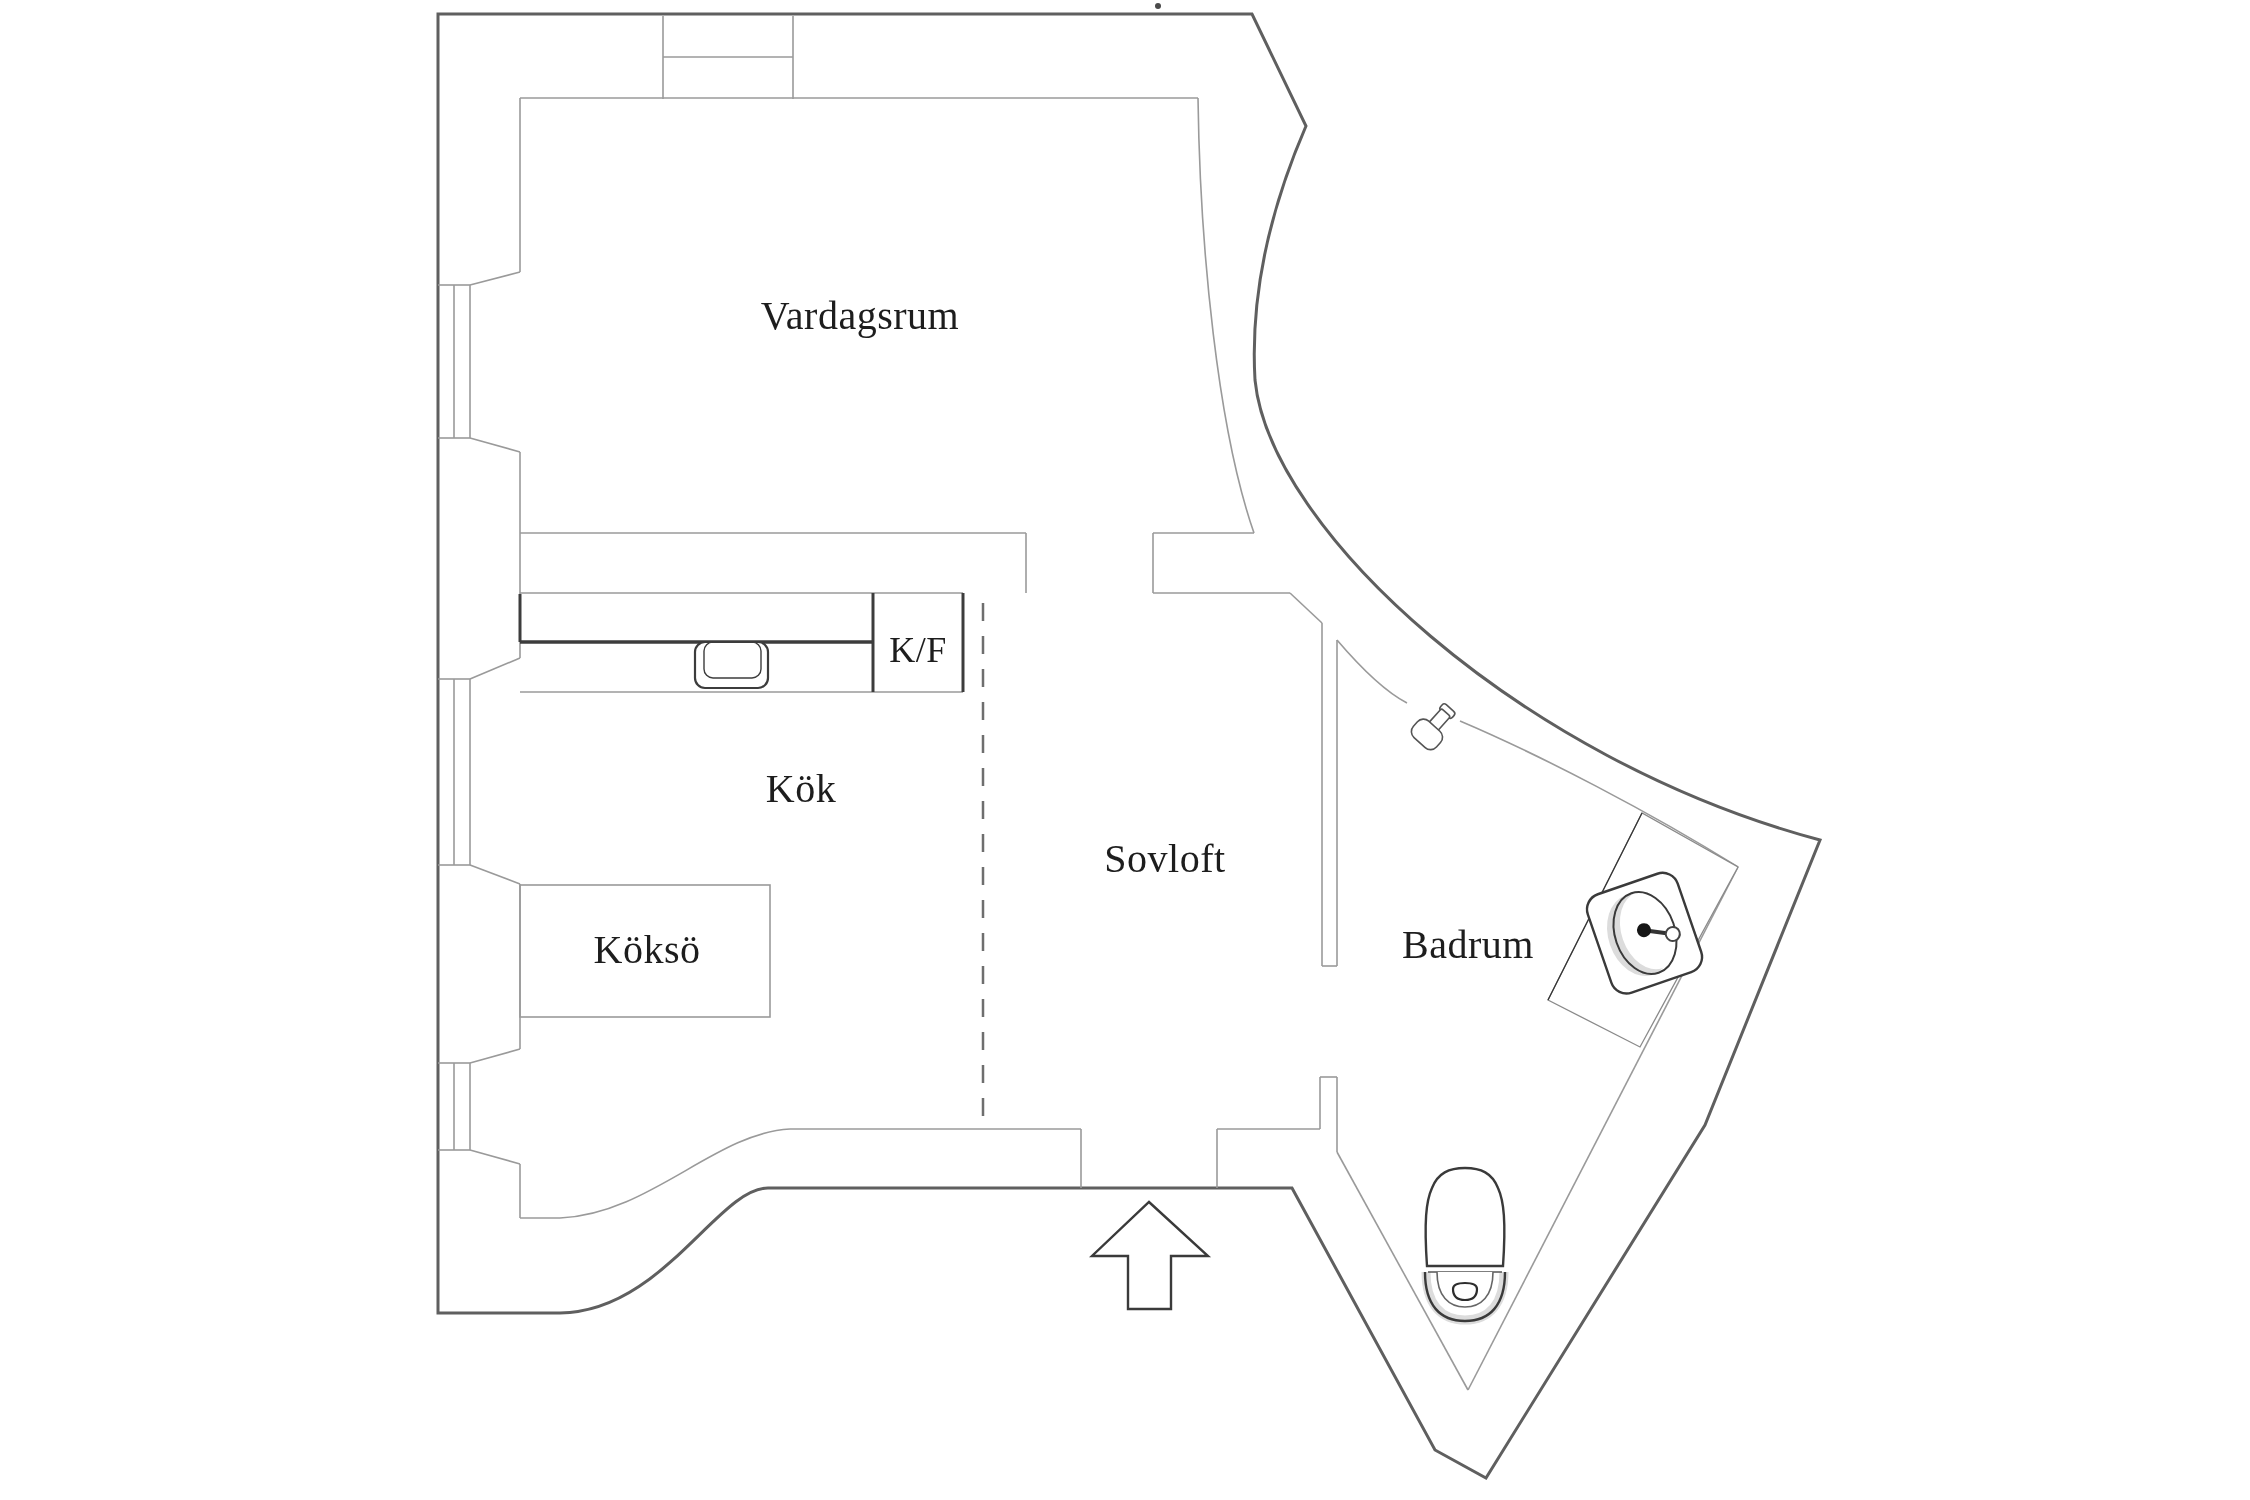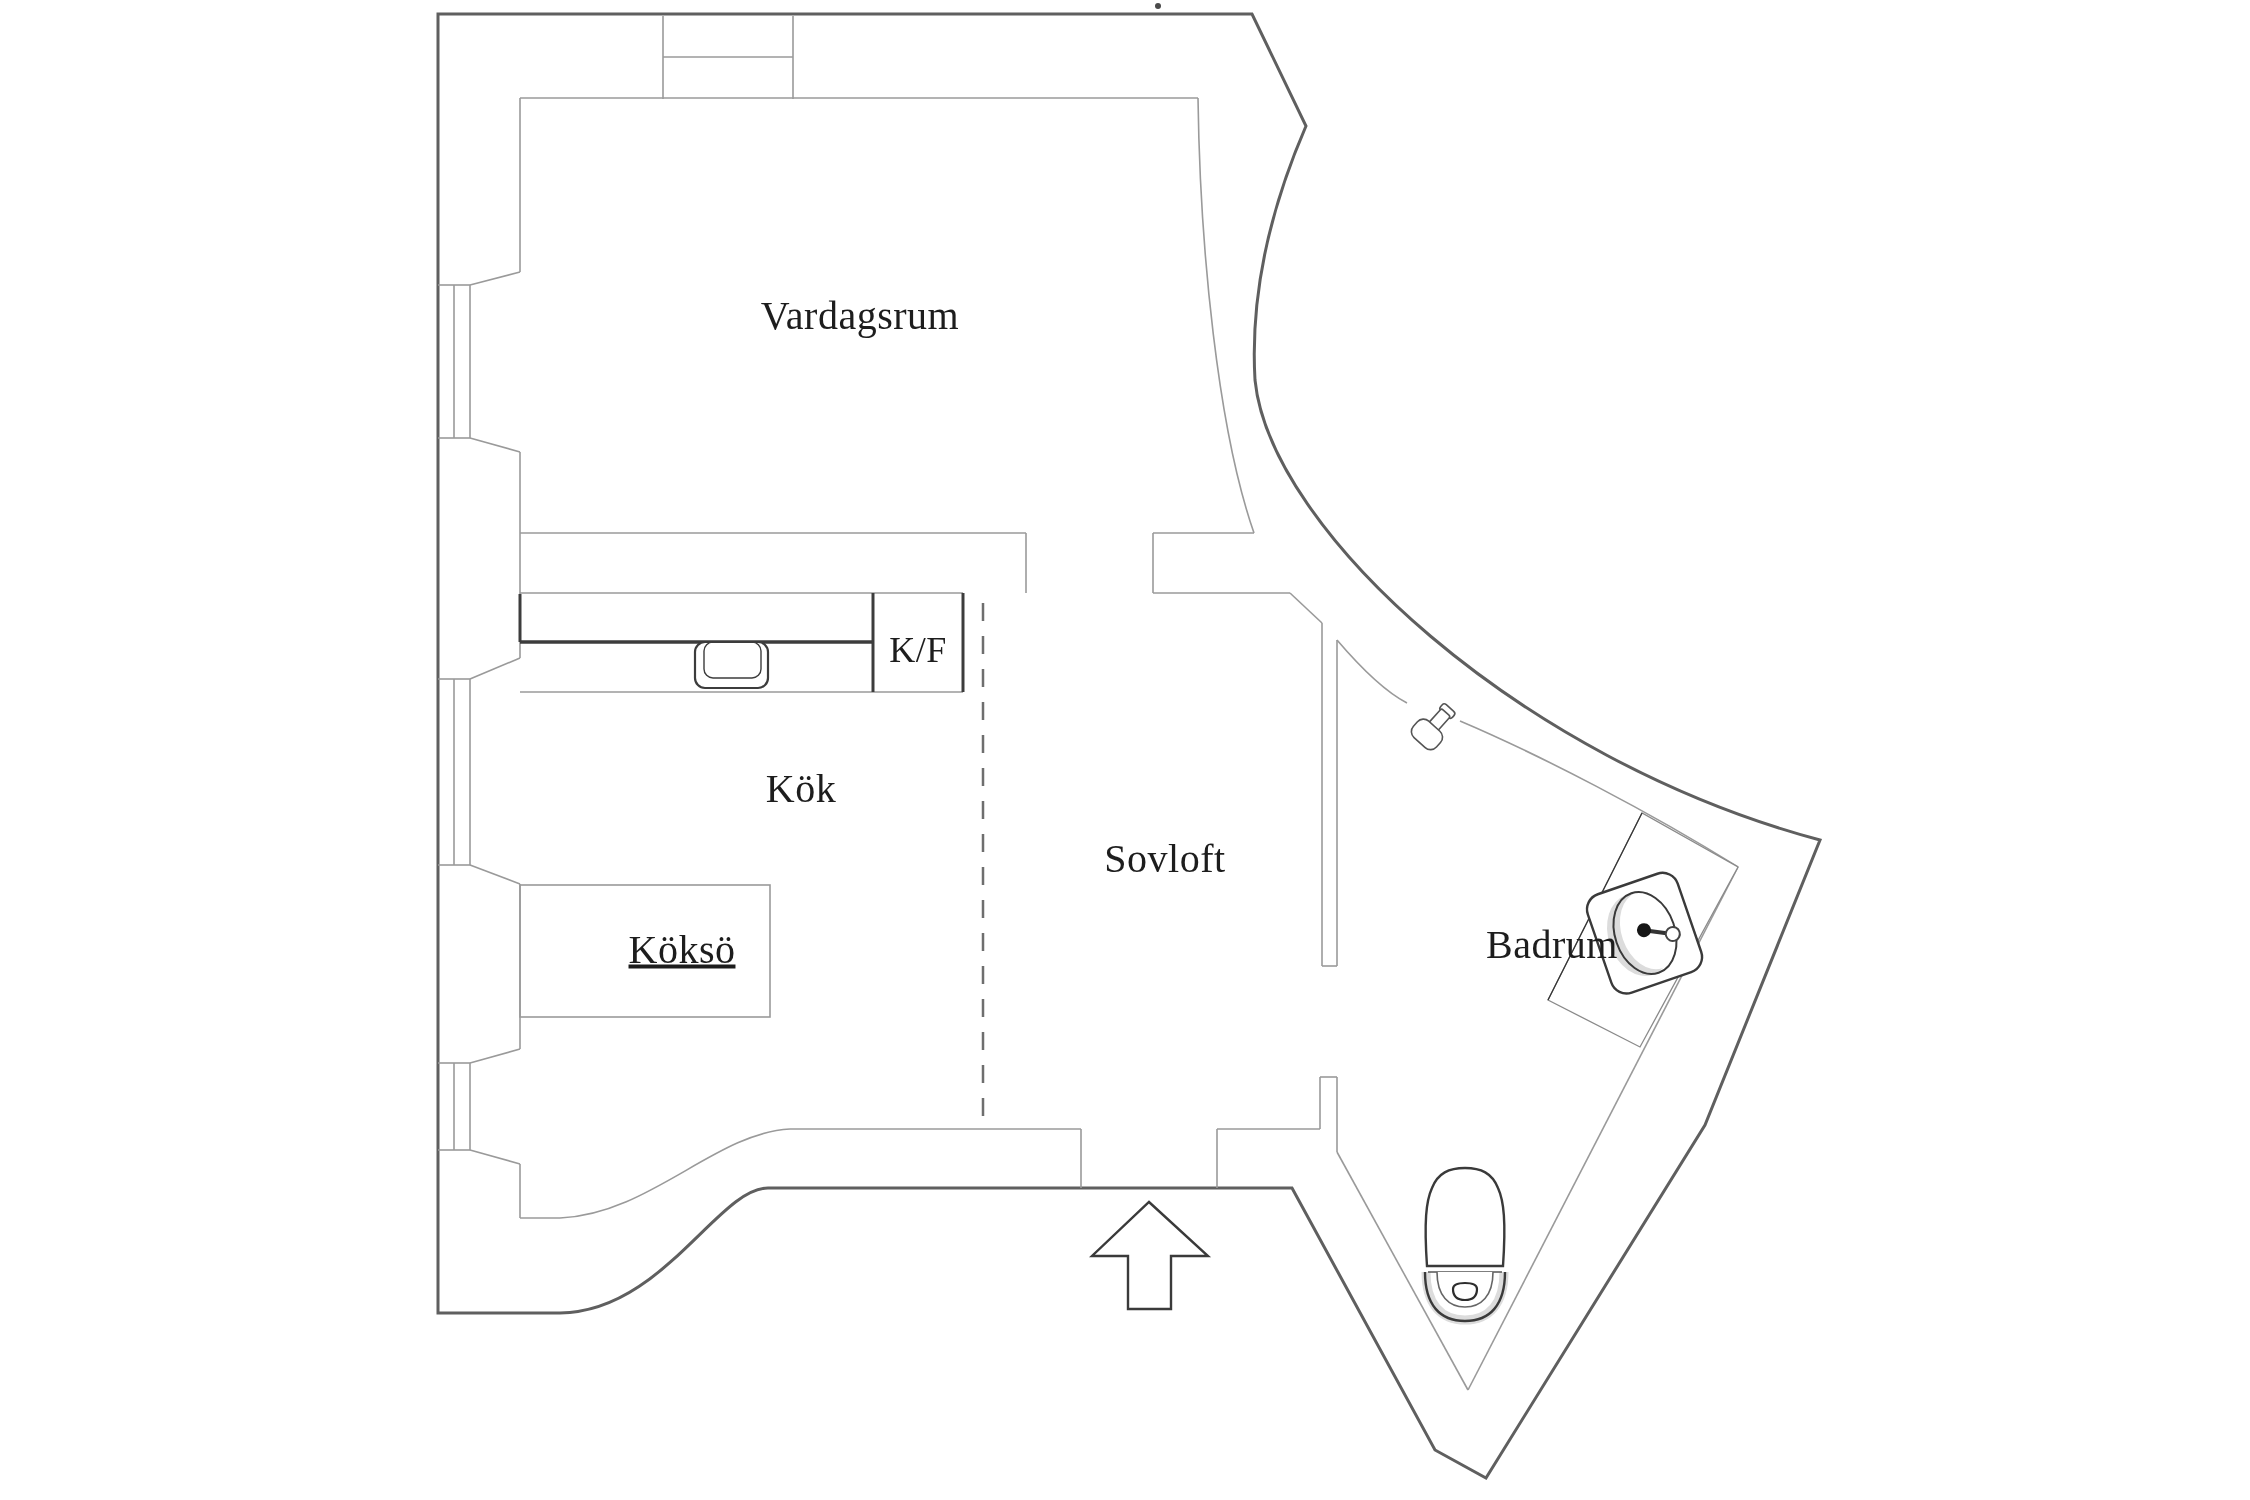--- a/index.html
+++ b/index.html
@@ -5,23 +5,23 @@
   html,body{margin:0;padding:0;background:#ffffff;}
   .plan-canvas{position:relative;width:2250px;height:1500px;background:#ffffff;overflow:hidden;
                font-family:"Liberation Serif", serif;}
   .plan-svg{position:absolute;left:0;top:0;width:2250px;height:1500px;}
   .room-label{position:absolute;transform:translate(-50%,-50%);
               font-size:40px;color:#1d1d1d;letter-spacing:.5px;white-space:nowrap;}
   .room-label.small{font-size:36px;text-align:center;}
   .lbl-vardagsrum{left:860px;top:315px;}
   .lbl-kok{left:753px;top:788px;margin-left:48px;}
   .lbl-kf{left:918px;top:650px;}
-  .lbl-kokso{left:682px;top:949px;text-decoration:underline;}
+  .lbl-kokso{left:647px;top:949px;}
   .lbl-sovloft{left:1165px;top:858px;font-family:Liberation Serif, serif;}
-  .lbl-badrum{left:1552px;top:944px;}
+  .lbl-badrum{left:1468px;top:944px;}
 </style>
 </head>
 <body>
 
 <div class="plan-canvas">
 
   <svg class="plan-svg" viewBox="0 0 2250 1500">
 
     <path d="M438,14 L1252,14 L1306,126
          Q1248,260 1255,380

